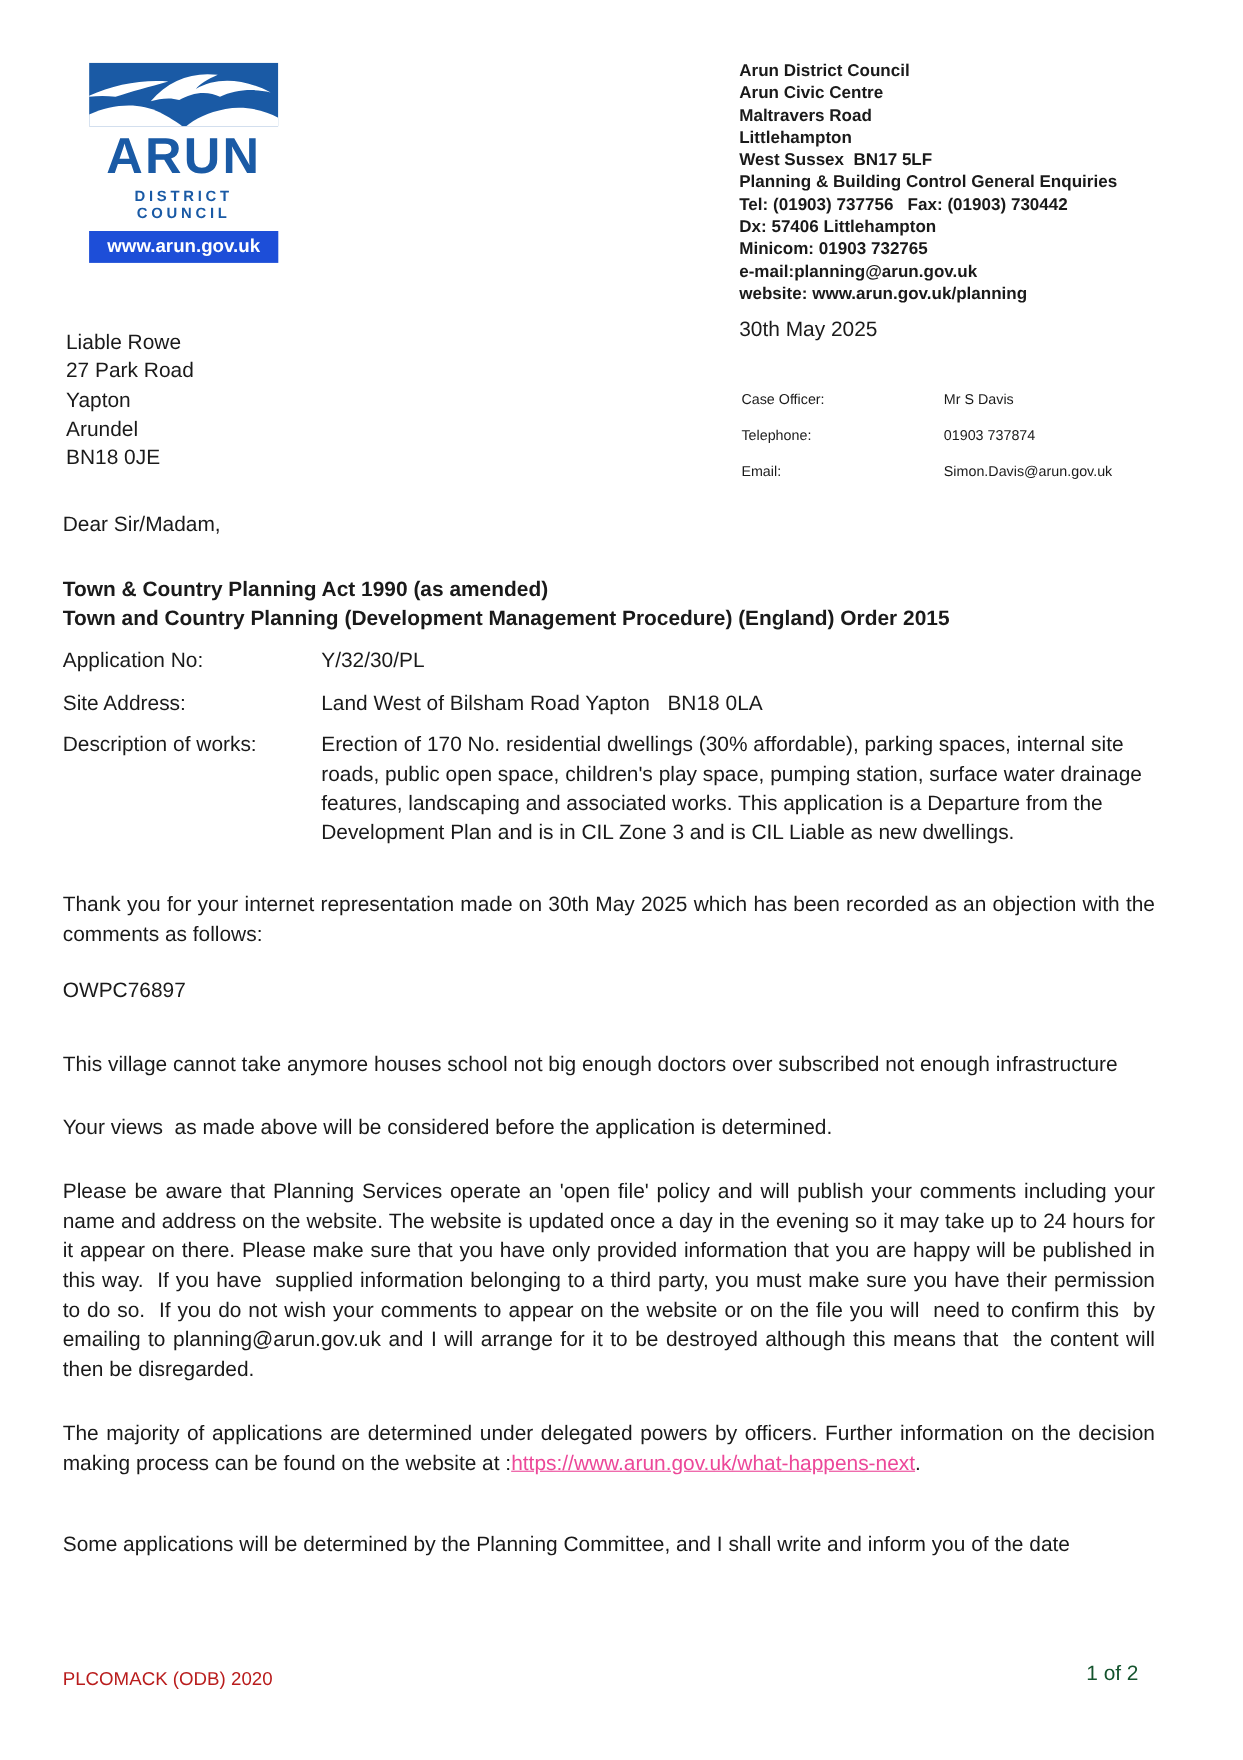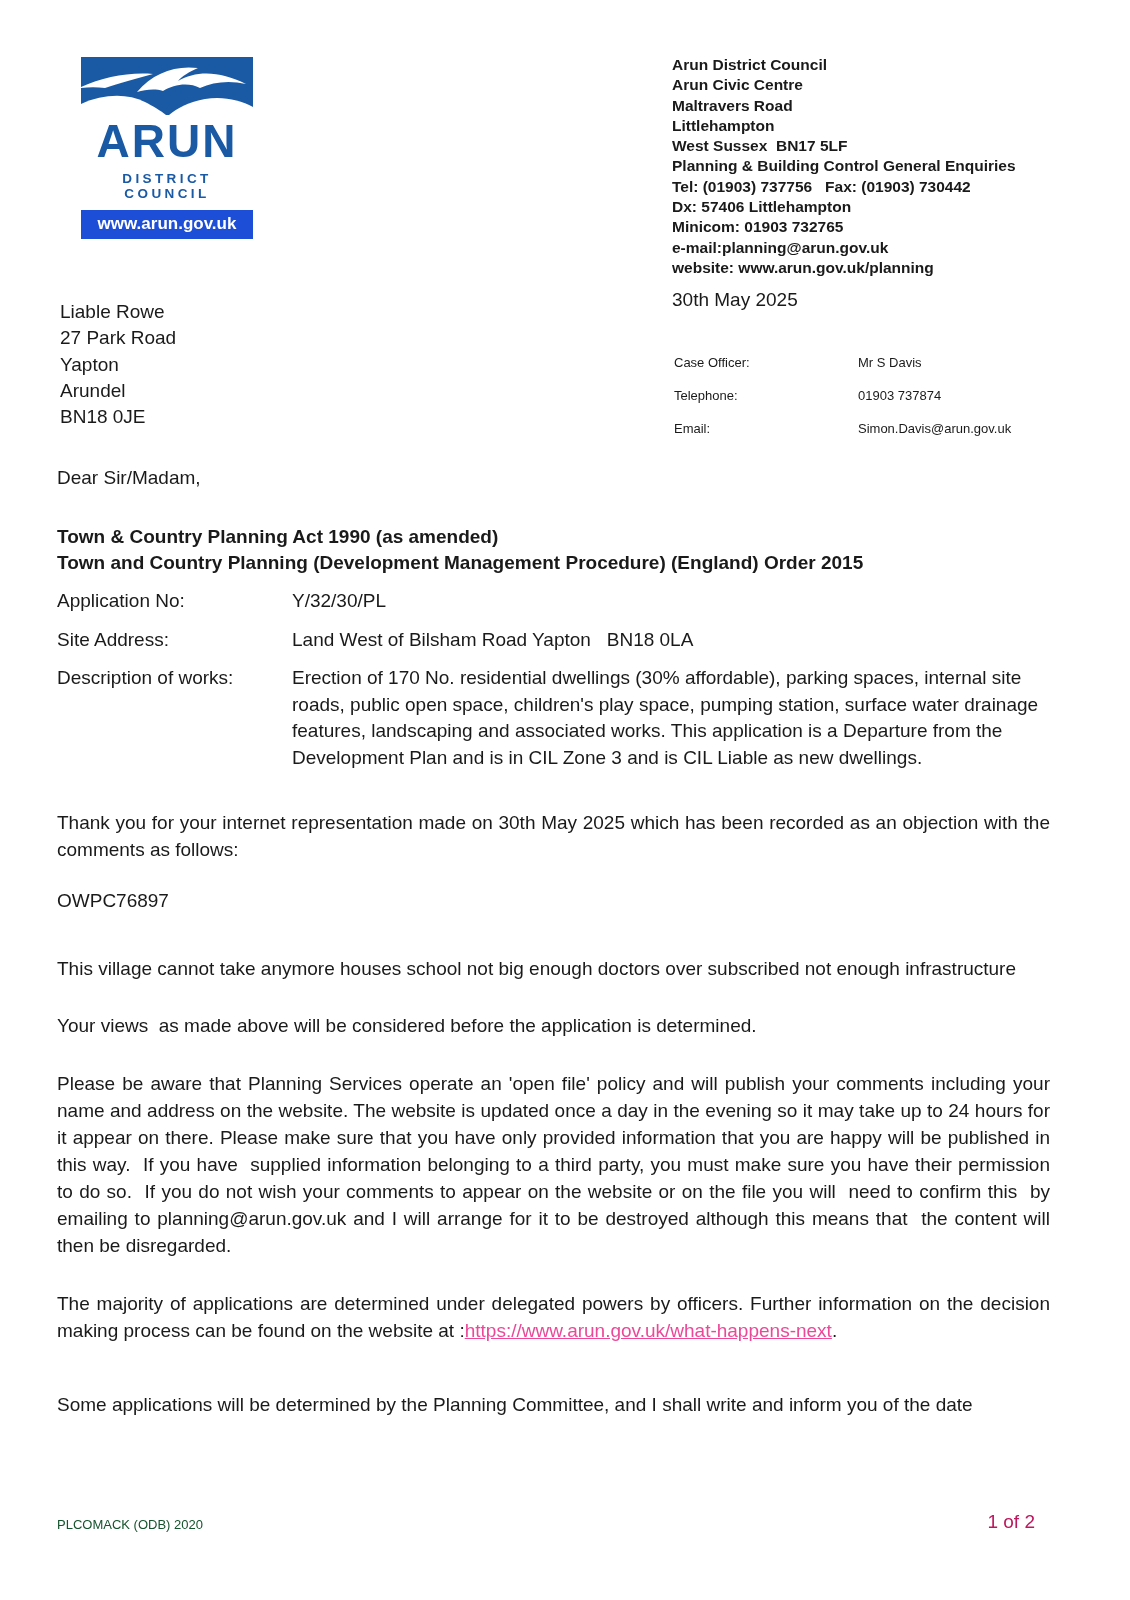--- a/index.html
+++ b/index.html
@@ -39,22 +39,22 @@
   .para { text-align:justify; }
   .mt-p1 { margin-top:38px; }
   .mt-ref { margin-top:24px; }
   .mt-comment { margin-top:41px; }
   .mt-p2 { margin-top:30px; }
   .mt-p3 { margin-top:31px; }
   .mt-p4 { margin-top:31px; }
   .mt-p5 { margin-top:47px; }
   a.doc-link { color:#ec4899; text-decoration:underline; }
 
-  .footer-left { position:absolute; left:57px; top:1517px; font-size:13px; color:#14532d; }
-  .footer-right { position:absolute; right:95px; top:1511px; font-size:19px; color:#be185d; }
+  .footer-left { position:absolute; left:57px; top:1517px; font-size:17px; color:#b91c1c; }
+  .footer-right { position:absolute; right:95px; top:1511px; font-size:19px; color:#14532d; }
 </style>
 </head>
 <body>
 
 <div class="page">
 
   <div class="logo">
     <svg class="logo-art" viewBox="0 0 172 58" aria-hidden="true">
       <rect x="0" y="0" width="172" height="58" fill="#1a5aa5"></rect>
       <path d="M0,30 C22,20 48,15 72,17 C55,22 38,26 24,31 C16,30 8,30 0,31 Z" fill="#ffffff"></path>

